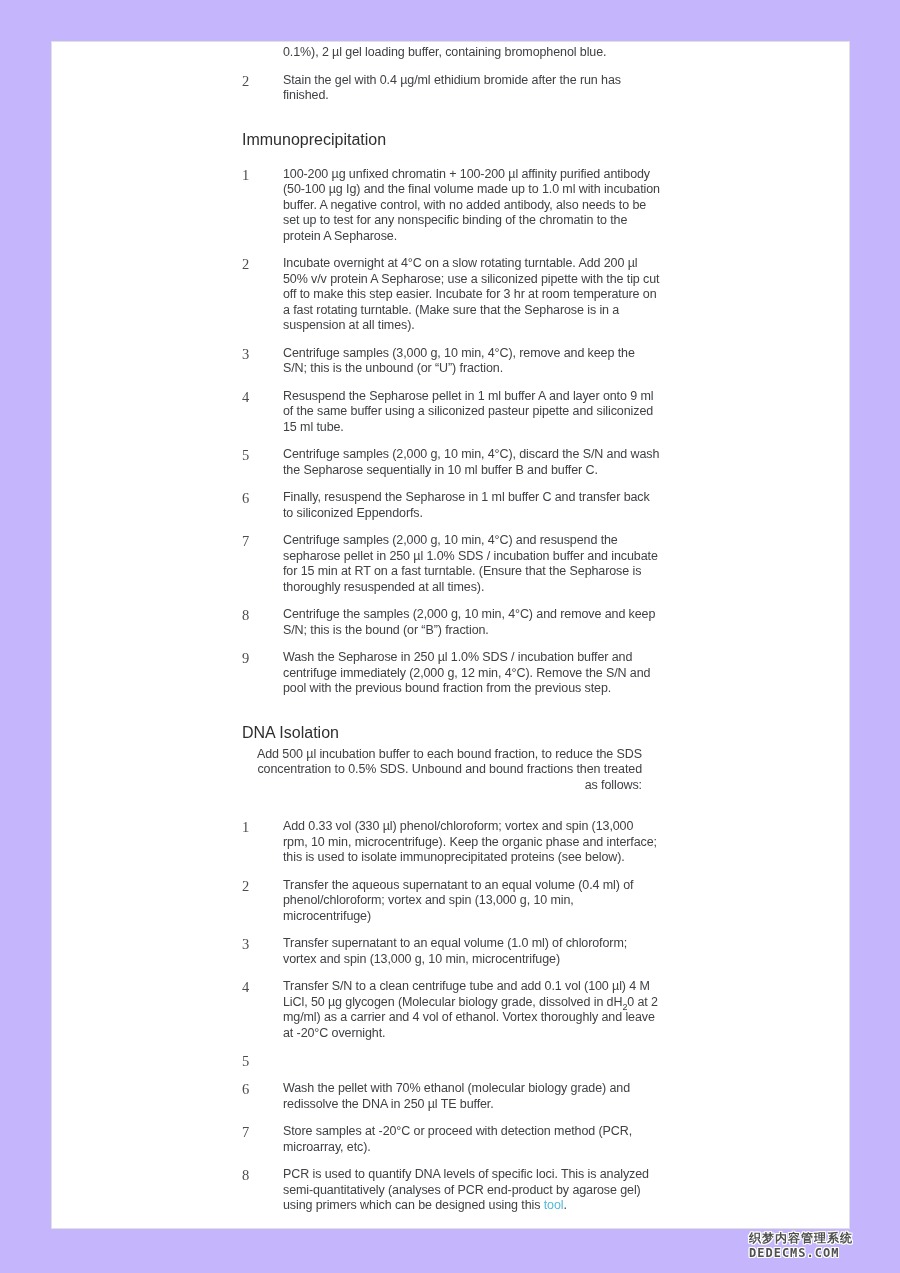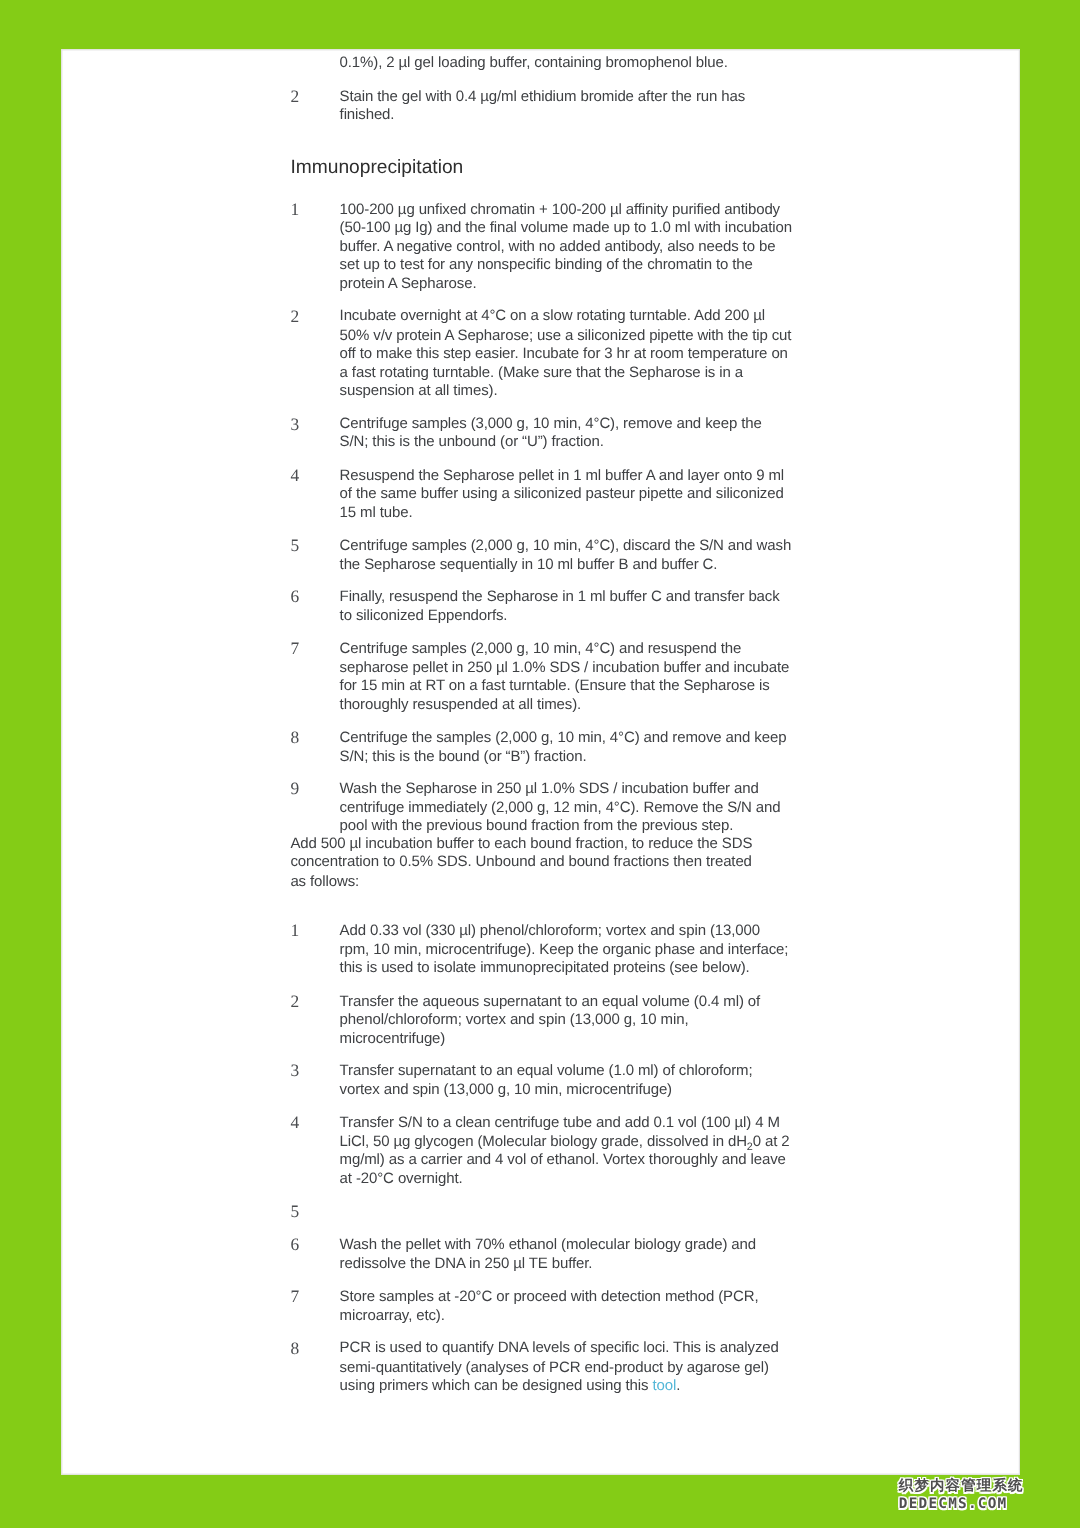--- a/index.html
+++ b/index.html
@@ -8,21 +8,21 @@
     --text:#3f4144;
     --heading:#2e2e2e;
     --number:#4b4d50;
     --watermark:#4f4f4f;
   }
   *{margin:0;padding:0;box-sizing:border-box;}
   html,body{background:#ffffff;}
   .canvas{
     position:relative;
     width:900px;height:1273px;
-    background:#84cc16;
+    background:#c4b5fd;
     overflow:hidden;
     font-family:"Liberation Sans","DejaVu Sans",sans-serif;
   }
   .page{
     position:absolute;
     left:51px;top:41px;
     width:799px;height:1188px;
     background:#ffffff;
     border:1px solid var(--page_border);
     overflow:hidden;
@@ -41,20 +41,21 @@
     line-height:16px;
     font-weight:normal;
     color:var(--heading);
     margin:28px 0 19px 0;
     letter-spacing:0;
   }
   .section-paragraph{
     margin-top:-13px;
     margin-bottom:26px;
     width:400px;
+    text-align:right;
   }
   .step{
     display:flex;
     margin-bottom:12px;
     align-items:flex-start;
   }
   .step .num{
     width:41px;
     flex:0 0 41px;
     font-family:"Liberation Serif","DejaVu Serif",serif;
@@ -142,20 +143,21 @@
           <div class="step">
             <div class="num">8</div>
             <div class="text">Centrifuge the samples (2,000 g, 10 min, 4°C) and remove and keep S/N; this is the bound (or “B”) fraction.</div>
           </div>
           <div class="step">
             <div class="num">9</div>
             <div class="text">Wash the Sepharose in 250 µl 1.0% SDS / incubation buffer and centrifuge immediately (2,000 g, 12 min, 4°C). Remove the S/N and pool with the previous bound fraction from the previous step.</div>
           </div>
         </section>
       <section>
+          <h2>DNA Isolation</h2>
           <p class="section-paragraph">Add 500 µl incubation buffer to each bound fraction, to reduce the SDS concentration to 0.5% SDS. Unbound and bound fractions then treated as follows:</p>
           <div class="step">
             <div class="num">1</div>
             <div class="text">Add 0.33 vol (330 µl) phenol/chloroform; vortex and spin (13,000 rpm, 10 min, microcentrifuge). Keep the organic phase and interface; this is used to isolate immunoprecipitated proteins (see below).</div>
           </div>
           <div class="step">
             <div class="num">2</div>
             <div class="text">Transfer the aqueous supernatant to an equal volume (0.4 ml) of phenol/chloroform; vortex and spin (13,000 g, 10 min, microcentrifuge)</div>
           </div>
           <div class="step">

